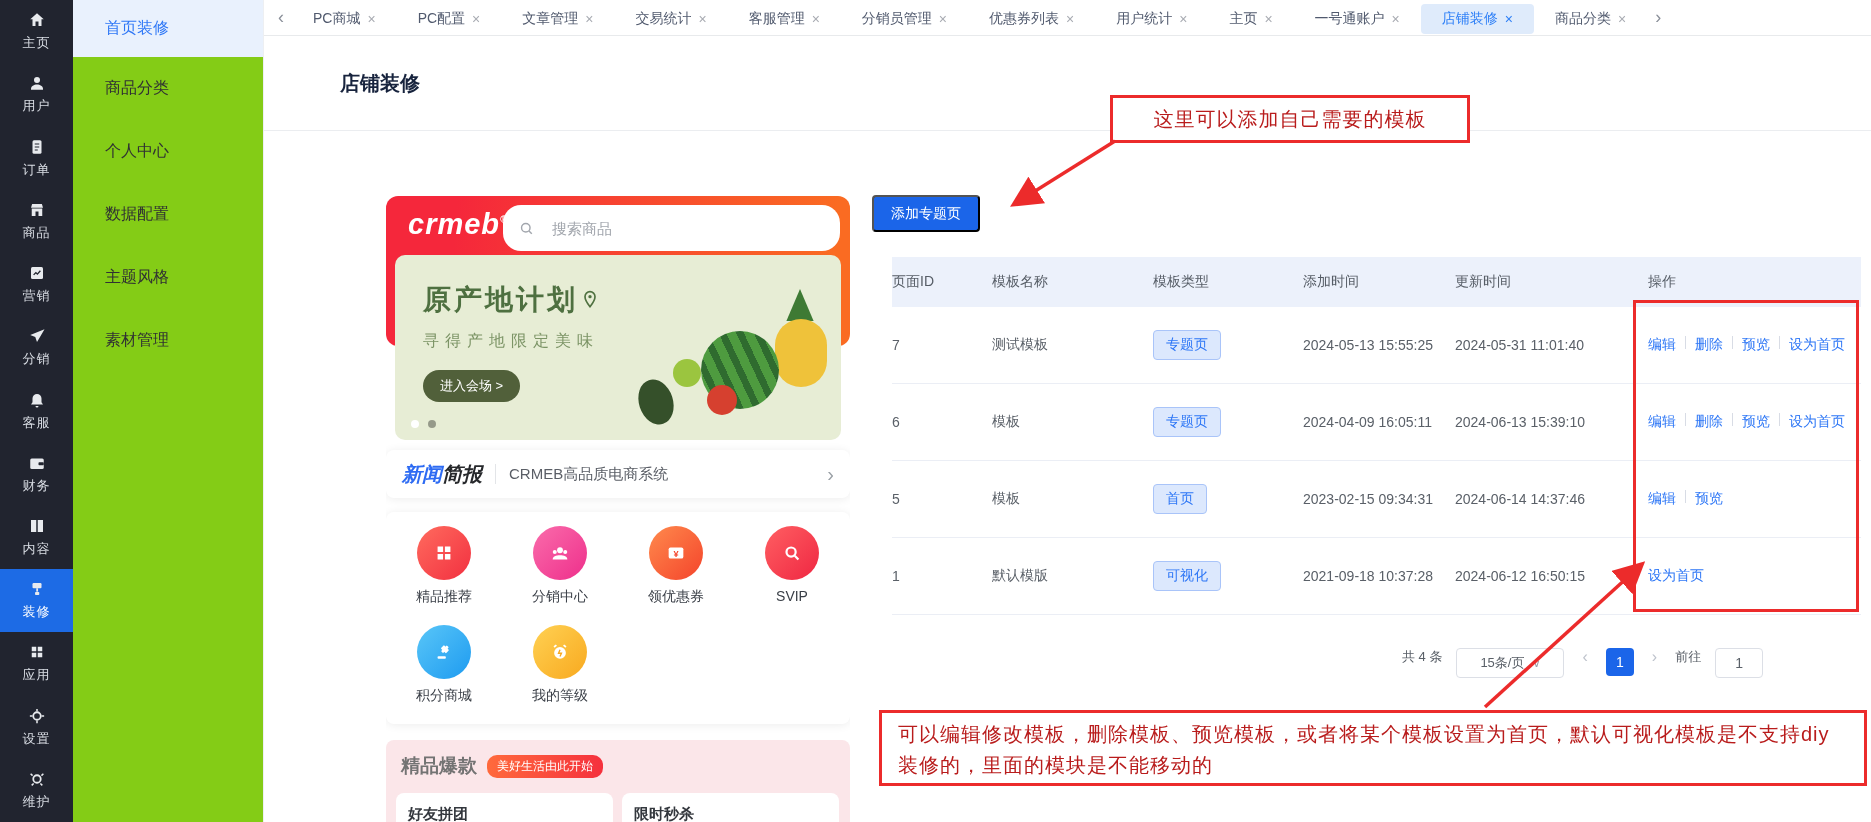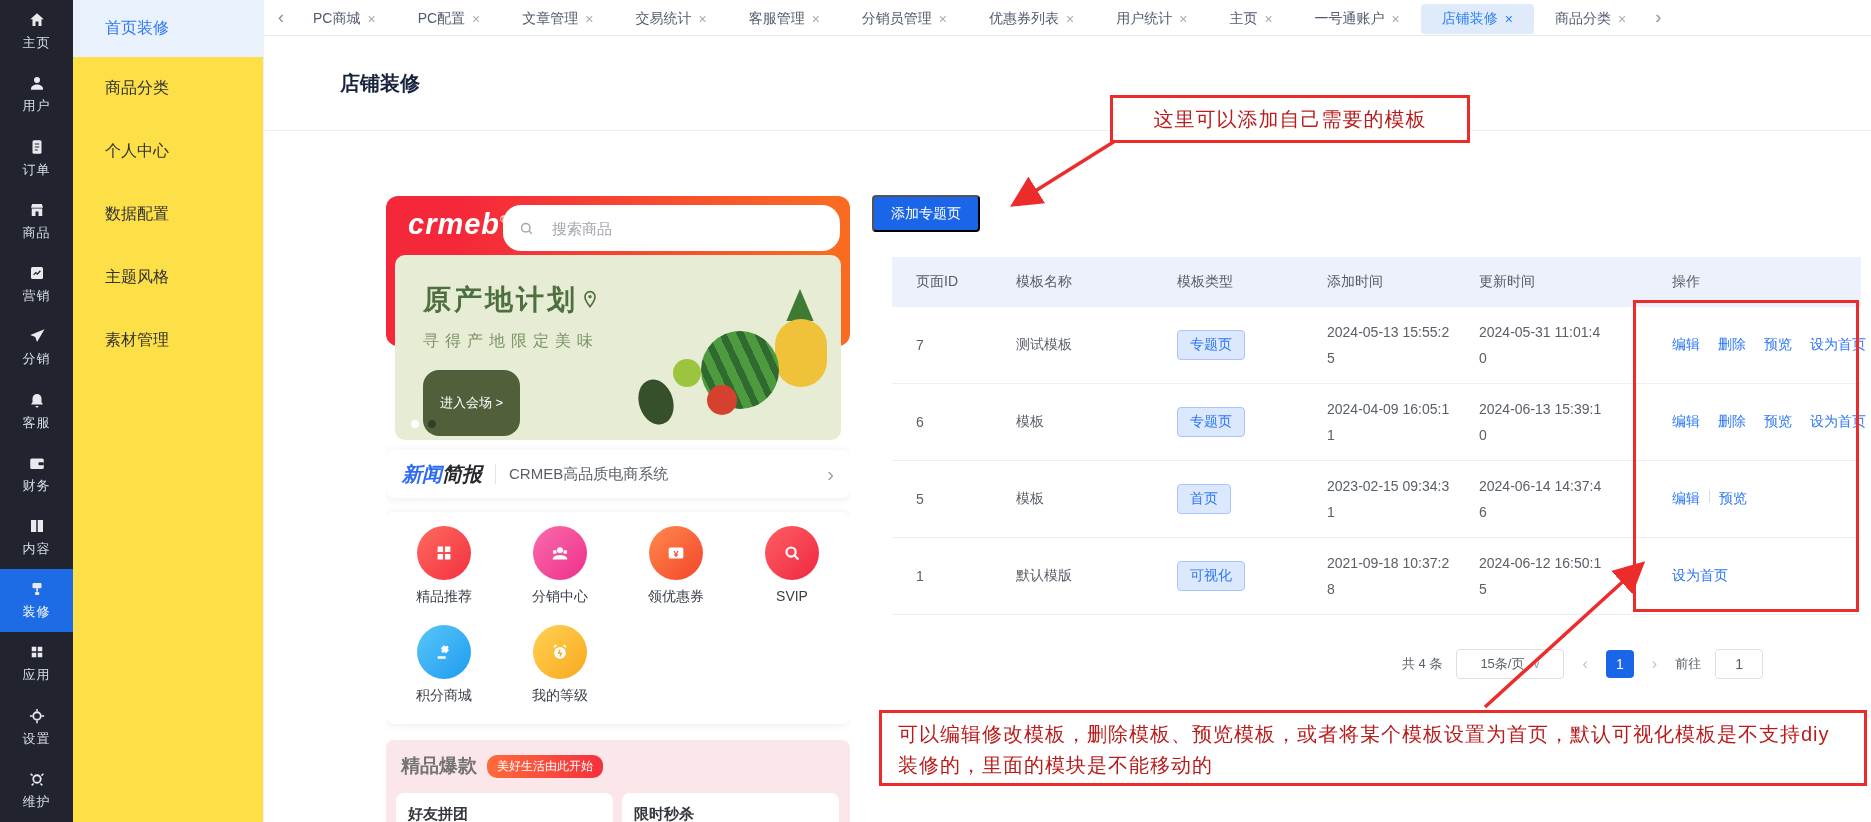--- a/index.html
+++ b/index.html
@@ -9,21 +9,21 @@
   svg { display:block; }
 
   
   .rail { position:absolute; left:0; top:0; width:73px; height:822px; background:#21242F; display:flex; flex-direction:column; z-index:20; }
   .rail-item { flex:1; display:flex; flex-direction:column; align-items:center; justify-content:center; gap:5px; color:#D9DDE4; cursor:pointer; }
   .rail-item .ric { width:18px; height:18px; color:#E8EAEE; }
   .rail-item .rlb { font-size:13px; letter-spacing:1px; }
   .rail-item.active { background:#1D6BE5; color:#fff; }
 
   
-  .submenu { position:absolute; left:73px; top:0; width:191px; height:822px; background:#fde047; border-right:1px solid #EDEFF2; z-index:19; }
+  .submenu { position:absolute; left:73px; top:0; width:191px; height:822px; background:#84cc16; border-right:1px solid #EDEFF2; z-index:19; }
   .sm-item { height:63px; display:flex; align-items:center; padding-left:32px; font-size:16px; color:#303133; cursor:pointer; }
   .sm-item.active { background:#E9F1FD; color:#2E77F6; height:57px; }
 
   
   .tabbar { position:absolute; left:264px; top:0; width:1607px; height:36px; background:#fff; border-bottom:1px solid #E8EAEC; display:flex; align-items:center; padding:0 6px; z-index:15; overflow:hidden; }
   .tb-chev { color:#8A8F99; font-size:18px; padding:0 8px; cursor:pointer; flex:0 0 auto; }
   .tab { display:flex; align-items:center; gap:7px; padding:0 21px; height:30px; margin-top:2px; font-size:14px; color:#515A6E; cursor:pointer; flex:0 0 auto; border-radius:4px; white-space:nowrap; }
   .tab .x { font-size:14px; color:#A8ABB2; }
   .tab.active { background:#DFEBFB; color:#2D7FF7; }
   .tab.active .x { color:#2D7FF7; }
@@ -37,21 +37,21 @@
   .phone { position:absolute; left:122px; top:160px; width:464px; height:626px; overflow:hidden; }
   .ph-head { position:absolute; left:0; top:0; width:464px; height:150px; border-radius:12px; background:linear-gradient(95deg,#F5273B 15%,#FA6B22 95%); }
   .ph-logo { position:absolute; left:22px; top:12px; color:#fff; font-size:29px; font-weight:bold; font-style:italic; letter-spacing:1px; }
   .ph-logo sup { font-size:11px; }
   .ph-search { position:absolute; left:117px; top:9px; width:337px; height:46px; background:#fff; border-radius:18px; display:flex; align-items:center; gap:17px; padding-left:15px; }
   .ph-search input { border:none; outline:none; font-size:15px; width:250px; color:#333; background:transparent; font-family:inherit; }
   .ph-search input::placeholder { color:#A2A6AD; }
   .banner { position:absolute; left:9px; top:59px; width:446px; height:185px; border-radius:10px; background:#E7EDD5; overflow:hidden; }
   .bn-title { position:absolute; left:28px; top:26px; font-size:28px; font-weight:bold; color:#4E7040; letter-spacing:3px; display:flex; align-items:center; gap:2px; }
   .bn-sub { position:absolute; left:28px; top:76px; font-size:16px; letter-spacing:6px; color:#7C9466; }
-  .bn-btn { position:absolute; left:28px; top:115px; background:#51603A; color:#fff; font-size:13px; padding:24px 17px; border-radius:16px; cursor:pointer; }
+  .bn-btn { position:absolute; left:28px; top:115px; background:#51603A; color:#fff; font-size:13px; padding:7px 17px; border-radius:16px; cursor:pointer; }
   .dots { position:absolute; left:16px; bottom:12px; display:flex; gap:9px; }
   .dot { width:8px; height:8px; border-radius:50%; }
   .dot.on { background:#fff; } .dot.off { background:rgba(0,0,0,.35); }
   .fruits { position:absolute; right:0; top:24px; width:220px; height:160px; }
   .fr { position:absolute; }
   .fr-melon { right:62px; top:52px; width:78px; height:78px; border-radius:50%; background:repeating-linear-gradient(65deg,#2F6B2F 0 7px,#4E9B3F 7px 16px); }
   .fr-pine { right:14px; top:40px; width:52px; height:68px; border-radius:26px; background:#EFC23A; }
   .fr-crown { right:24px; top:10px; width:34px; height:32px; background:#3E7A34; clip-path:polygon(50% 0,10% 100%,90% 100%); }
   .fr-apple { right:104px; top:106px; width:30px; height:30px; border-radius:50%; background:#D6402F; }
   .fr-gapple { right:140px; top:80px; width:28px; height:28px; border-radius:50%; background:#9BC53F; }
@@ -76,30 +76,30 @@
   .hot-badge { background:linear-gradient(90deg,#FF6A3C,#F5303D); color:#fff; font-size:12px; padding:3px 10px; border-radius:10px; }
   .hot-cards { display:flex; gap:9px; margin-top:14px; }
   .hcard { width:217px; height:110px; background:#fff; border-radius:8px; padding:12px; position:relative; }
   .hcard .hname { font-size:15px; font-weight:bold; color:#33373D; }
 
   
   .add-btn { position:absolute; left:608px; top:159px; height:37px; padding:0 17px; background:#1B65E9; border-radius:4px; color:#fff; font-size:14px; display:flex; align-items:center; cursor:pointer; }
   .table { position:absolute; left:628px; top:221px; width:969px; font-size:14px; color:#5A6068; }
   .thead, .trow { display:grid; grid-template-columns:100px 161px 150px 152px 193px 213px; align-items:center; }
   .thead { height:50px; background:#ECF1FB; color:#565D66; }
-  .th, .td { padding-left:24px; }
+  .th, .td { padding-left:0; }
   .trow { min-height:77px; border-bottom:1px solid #EBEEF5; }
   .badge { display:inline-block; padding:5px 12px; border-radius:4px; background:#DCE8FD; border:1px solid #A9C4F9; color:#2E77F6; font-size:14px; }
   .date { max-width:150px; word-break:break-all; line-height:26px; }
   .ops { display:flex; flex-wrap:nowrap; white-space:nowrap; }
   .op { color:#2E77F6; cursor:pointer; text-decoration:none; }
   .opsep { display:inline-block; width:1px; height:13px; background:#D8DCE5; margin:0 9px; }
 
   
-  .pager { position:absolute; left:1138px; top:612px; height:32px; display:flex; align-items:center; gap:14px; font-size:13px; color:#5A6068; }
+  .pager { position:absolute; left:1138px; top:612px; height:32px; display:flex; align-items:flex-start; gap:14px; font-size:13px; color:#5A6068; }
   .pg-size { width:108px; height:30px; border:1px solid #DCDFE6; border-radius:4px; display:flex; align-items:center; justify-content:center; gap:8px; cursor:pointer; background:#fff; }
   .pg-caret { color:#999EA8; font-size:11px; }
   .pg-chev { color:#BEC3CC; font-size:16px; padding:0 4px; cursor:pointer; }
   .pg-cur { width:28px; height:28px; background:#1B65E9; border-radius:4px; color:#fff; font-size:14px; display:flex; align-items:center; justify-content:center; cursor:pointer; }
   .pg-goto input { width:48px; height:30px; border:1px solid #DCDFE6; border-radius:4px; text-align:center; font-size:14px; color:#5A6068; outline:none; font-family:inherit; }
 
   
   .ops-frame { position:absolute; left:1369px; top:264px; width:226px; height:312px; border:3px solid #EC2B2B; pointer-events:none; z-index:8; }
   .ann { position:absolute; border:3px solid #EC2B2B; background:#fff; color:#b91c1c; z-index:9; }
   .ann-top { left:846px; top:59px; width:360px; height:48px; display:flex; align-items:center; justify-content:center; font-size:20px; font-weight:500; letter-spacing:1px; }

